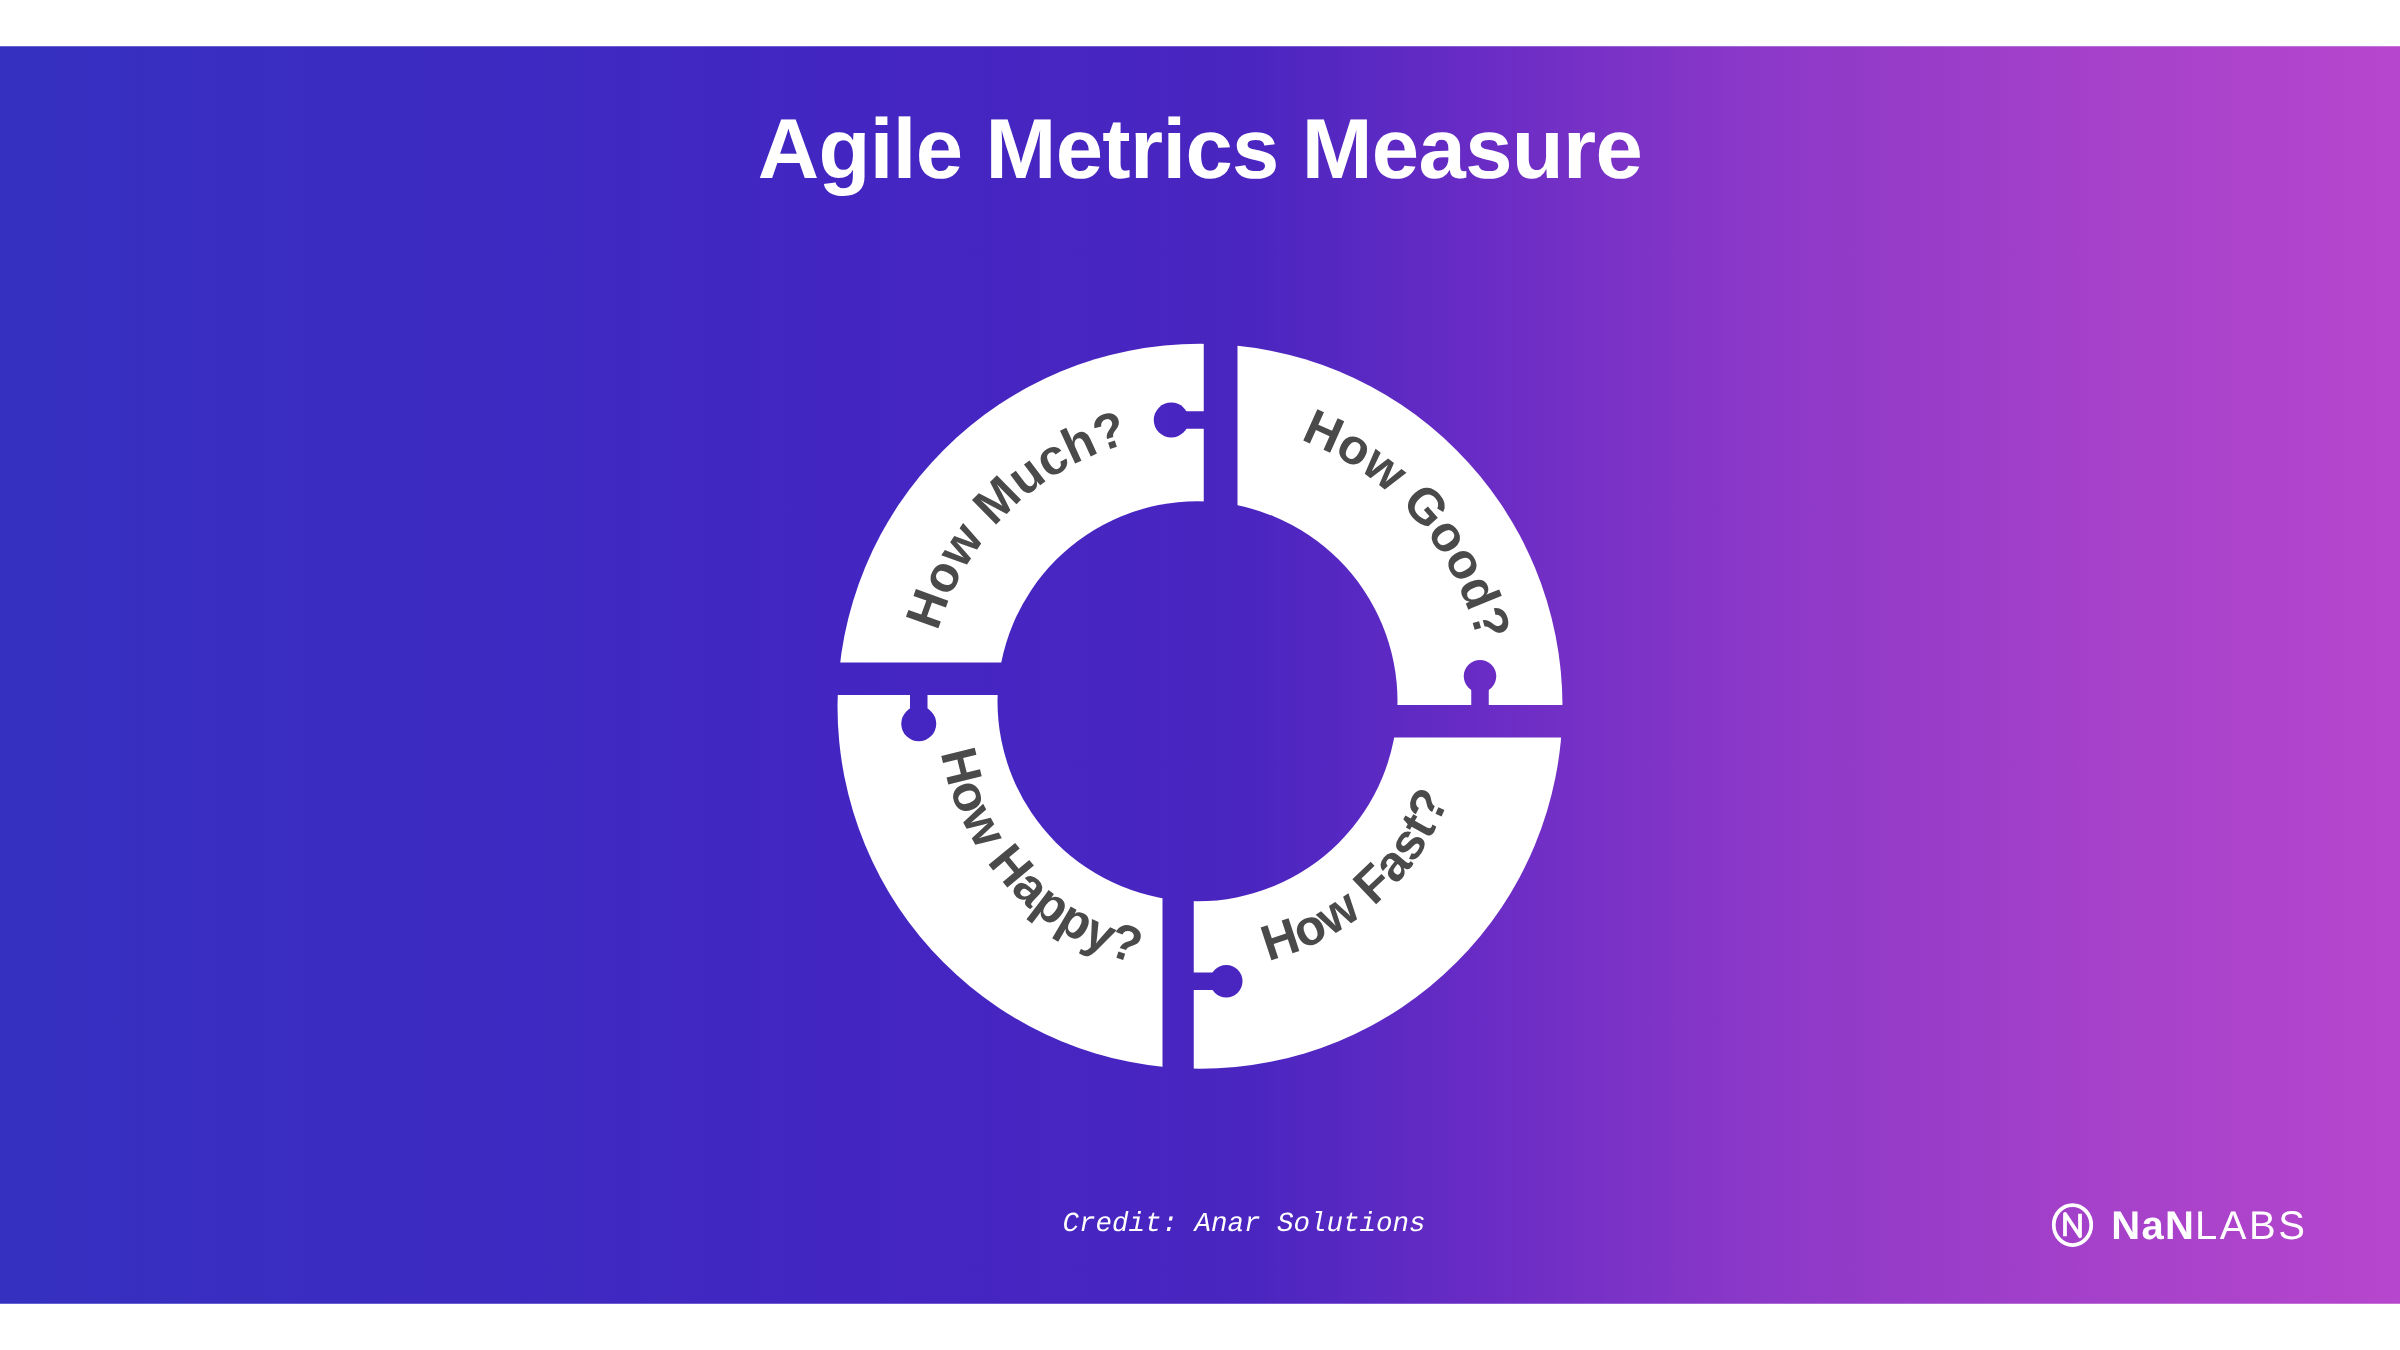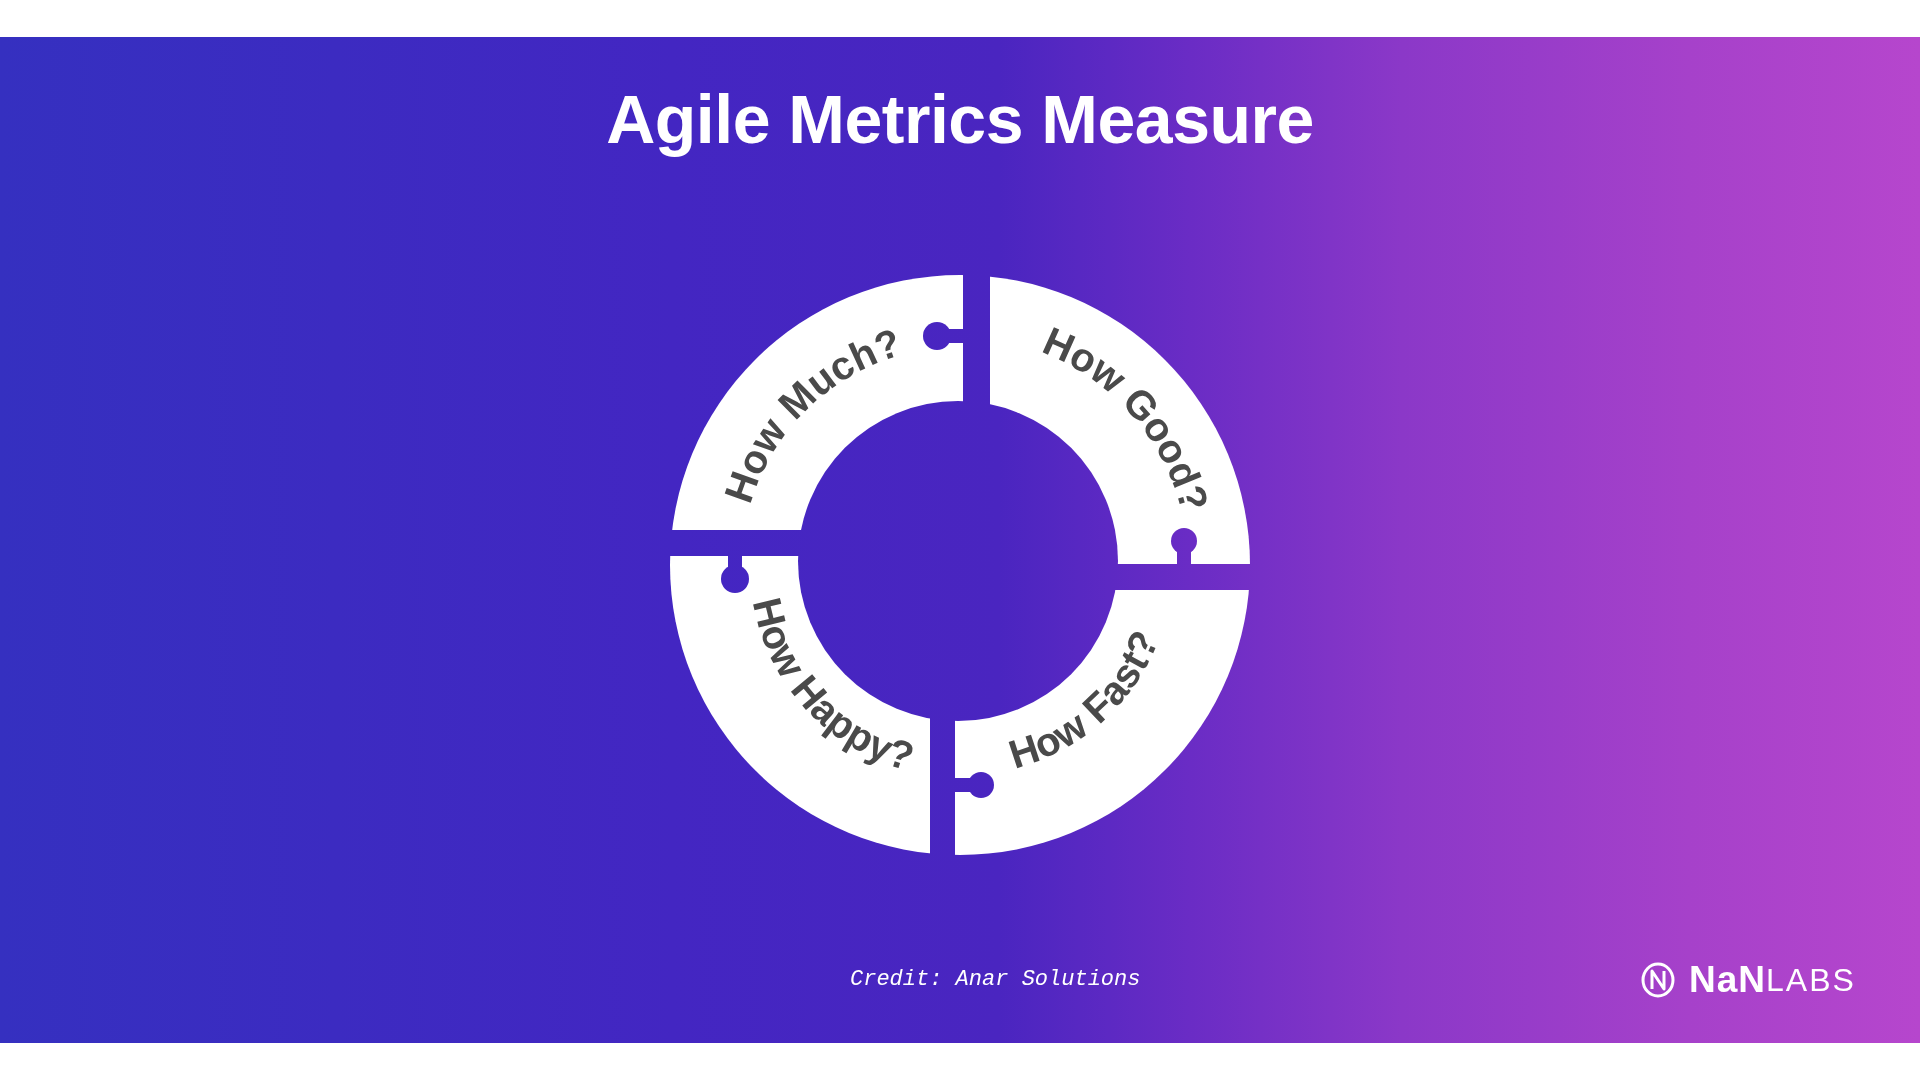--- a/index.html
+++ b/index.html
@@ -5,21 +5,21 @@
   html, body { margin:0; padding:0; }
   body { width:1920px; height:1080px; background:#ffffff; position:relative; overflow:hidden; font-family:"Liberation Sans", sans-serif; }
   .banner { position:absolute; left:0; top:37px; width:1920px; height:1006px;
     background: linear-gradient(90deg, #3530c0 0%, #4326c2 35%, #4a25c0 52%, #6a2cc5 62%, #8b38c8 73%, #a641ca 88%, #b646cd 100%); }
   .title { position:absolute; left:0; top:80px; width:1920px; text-align:center; color:#ffffff;
     font-family:"Liberation Sans", sans-serif; font-weight:700; font-size:68px; letter-spacing:-0.5px; }
   .diagram { position:absolute; left:0; top:0; width:1920px; height:1080px; }
   .credit { position:absolute; left:850px; top:967px; color:#ffffff; font-style:italic; font-size:22px; font-family:Liberation Mono, monospace; }
   .logo { position:absolute; left:1641px; top:961px; height:38px; display:flex; align-items:center; color:#ffffff; }
   .logo-icon { width:34px; height:36px; margin-right:14px; }
-  .logo-bold { font-weight:700; font-size:37px; letter-spacing:1px; font-family:"Liberation Sans", sans-serif; }
+  .logo-bold { font-weight:700; font-size:32px; letter-spacing:1px; font-family:"Liberation Sans", sans-serif; }
   .logo-light { font-weight:400; font-size:32px; letter-spacing:2px; font-family:"Liberation Sans", sans-serif; }
   .label { font-family:"Liberation Sans", sans-serif; font-weight:700; font-size:40px; fill:#4a4a4a; }
 </style>
 </head>
 <body>
 
 <div class="banner"></div>
 
 <div class="title">Agile Metrics Measure</div>
 

